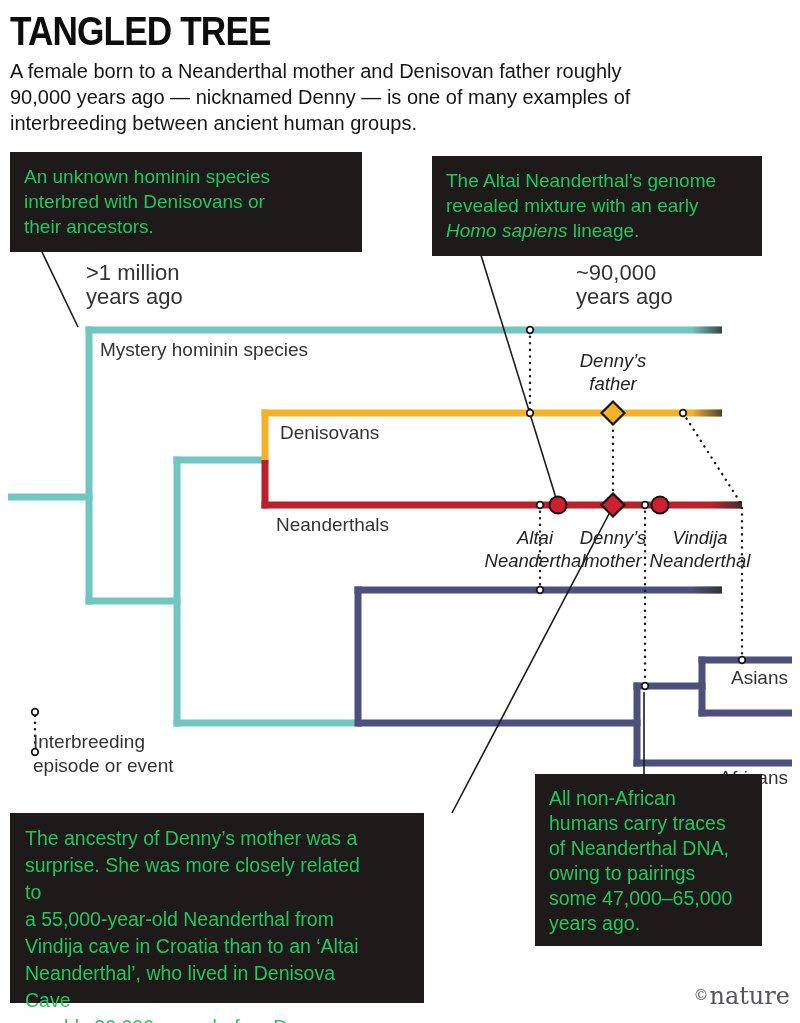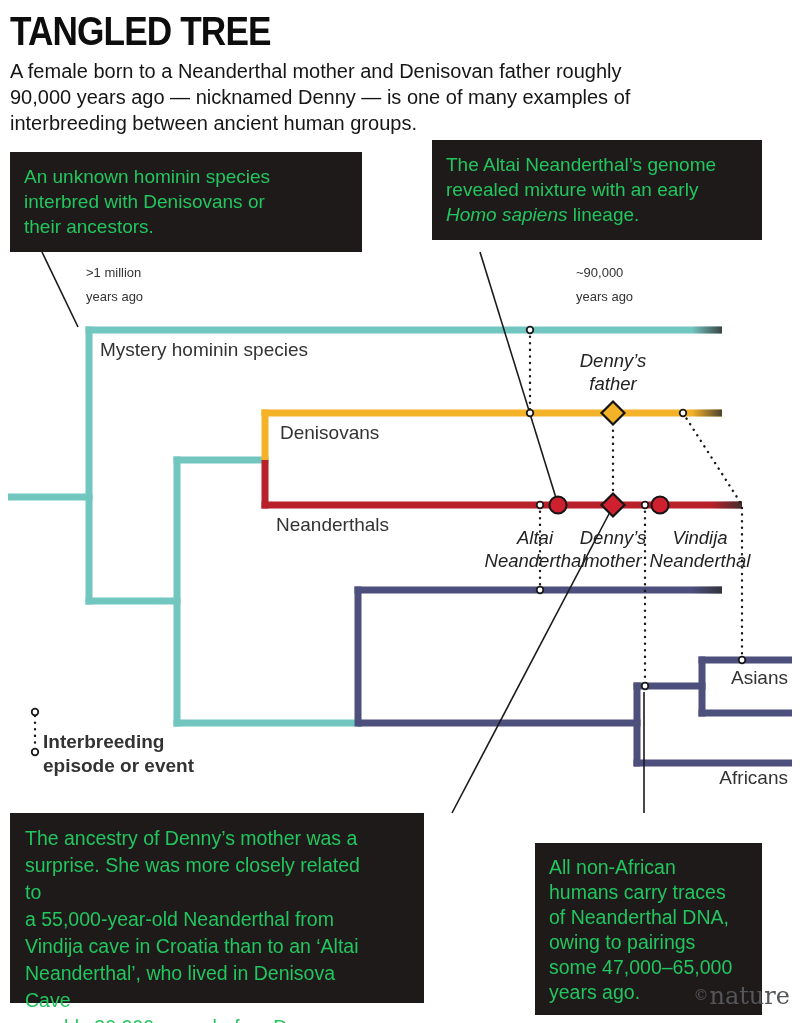--- a/index.html
+++ b/index.html
@@ -15,21 +15,21 @@
   .txt{z-index:2;}
   .title{font-size:40px;font-weight:bold;letter-spacing:-1px;color:#0d0d0d;
          transform:scaleX(0.88);transform-origin:0 0;line-height:1;}
   .subtitle{font-size:20px;line-height:26px;color:var(--text-dark);}
   .callout{background:var(--callout-bg);color:#22c55e;box-sizing:border-box;}
   .callout-sm{font-size:19px;line-height:25px;padding:12px 14px;}
   .callout-lg{font-size:19.5px;line-height:27px;padding:12px 58px 12px 15px;}
   .callout-rt{font-size:19.5px;line-height:25px;padding:12px 22px 12px 14px;}
   .label{font-size:19px;line-height:24px;color:var(--label-gray);}
   .label-lh26{line-height:26px;}
-  .timelabel{font-size:13px;line-height:24px;color:var(--label-gray);}
+  .timelabel{font-size:22px;line-height:24px;color:var(--label-gray);}
   .italiclabel{font-size:18.5px;font-style:italic;color:#222;text-align:center;line-height:23px;}
   .ital{font-style:italic;}
   .right{text-align:right;}
   .center{}
   .naturelogo{font-family:"DejaVu Serif", serif;font-size:24px;color:#55565a;}
   .naturelogo .copy{font-size:15px;vertical-align:4px;margin-right:1px;}
   
   .branch{fill:none;stroke-width:7;stroke-linecap:butt;}
   .st{stroke:var(--teal);} .sy{stroke:var(--yellow);} .sr{stroke:var(--red-line);} .sp{stroke:var(--purple);}
   .dotted{fill:none;stroke:#1a1a1a;stroke-width:2.4;stroke-dasharray:0.1 6.5;stroke-linecap:round;}
@@ -111,21 +111,21 @@
   </svg>
 
   <div class="abs txt title" style="left:10px;top:11px;">TANGLED TREE</div>
   <div class="abs txt subtitle pre" style="left:10px;top:58px;width:760px;">A female born to a Neanderthal mother and Denisovan father roughly
 90,000 years ago — nicknamed Denny — is one of many examples of
 interbreeding between ancient human groups.</div>
 
   <div class="abs txt callout callout-sm pre" style="left:10px;top:152px;width:352px;height:100px;">An unknown hominin species
 interbred with Denisovans or
 their ancestors.</div>
-  <div class="abs txt callout callout-sm pre" style="left:432px;top:140px;width:330px;height:100px;"><span>The Altai Neanderthal’s genome
+  <div class="abs txt callout callout-sm pre" style="left:432px;top:156px;width:330px;height:100px;"><span>The Altai Neanderthal’s genome
 revealed mixture with an early
 </span><span class="ital">Homo sapiens</span><span> lineage.</span></div>
 
   <div class="abs txt timelabel pre" style="left:86px;top:261px;">&gt;1 million
 years ago</div>
   <div class="abs txt timelabel pre center" style="left:576px;top:261px;width:116px;">~90,000
 years ago</div>
 
   <div class="abs txt label" style="left:100px;top:338px;">Mystery hominin species</div>
   <div class="abs txt label" style="left:280px;top:421px;">Denisovans</div>
@@ -135,30 +135,30 @@
 
   <div class="abs txt italiclabel pre" style="left:563px;top:349px;width:100px;">Denny’s
 father</div>
   <div class="abs txt italiclabel pre" style="left:483px;top:526px;width:104px;">Altai
 Neanderthal</div>
   <div class="abs txt italiclabel pre" style="left:567px;top:526px;width:92px;">Denny’s
 mother</div>
   <div class="abs txt italiclabel pre" style="left:648px;top:526px;width:104px;">Vindija
 Neanderthal</div>
 
-  <div class="abs txt label pre" style="left:43px;top:730px;font-weight:bold;">Interbreeding
+  <div class="abs txt label pre" style="left:33px;top:730px;">Interbreeding
 episode or event</div>
 
   <div class="abs txt callout callout-lg pre" style="left:10px;top:813px;width:414px;height:190px;">The ancestry of Denny’s mother was a
 surprise. She was more closely related to
 a 55,000-year-old Neanderthal from
 Vindija cave in Croatia than to an ‘Altai
 Neanderthal’, who lived in Denisova Cave
 roughly 30,000 years before Denny.</div>
-  <div class="abs txt callout callout-rt pre" style="left:535px;top:843px;width:227px;height:172px;">All non-African
+  <div class="abs txt callout callout-rt pre" style="left:535px;top:774px;width:227px;height:172px;">All non-African
 humans carry traces
 of Neanderthal DNA,
 owing to pairings
 some 47,000–65,000
 years ago.</div>
 
   <div class="abs txt naturelogo right" style="left:640px;top:982px;width:150px;"><span class="copy">©</span><span>nature</span></div>
 
 </div>
 

